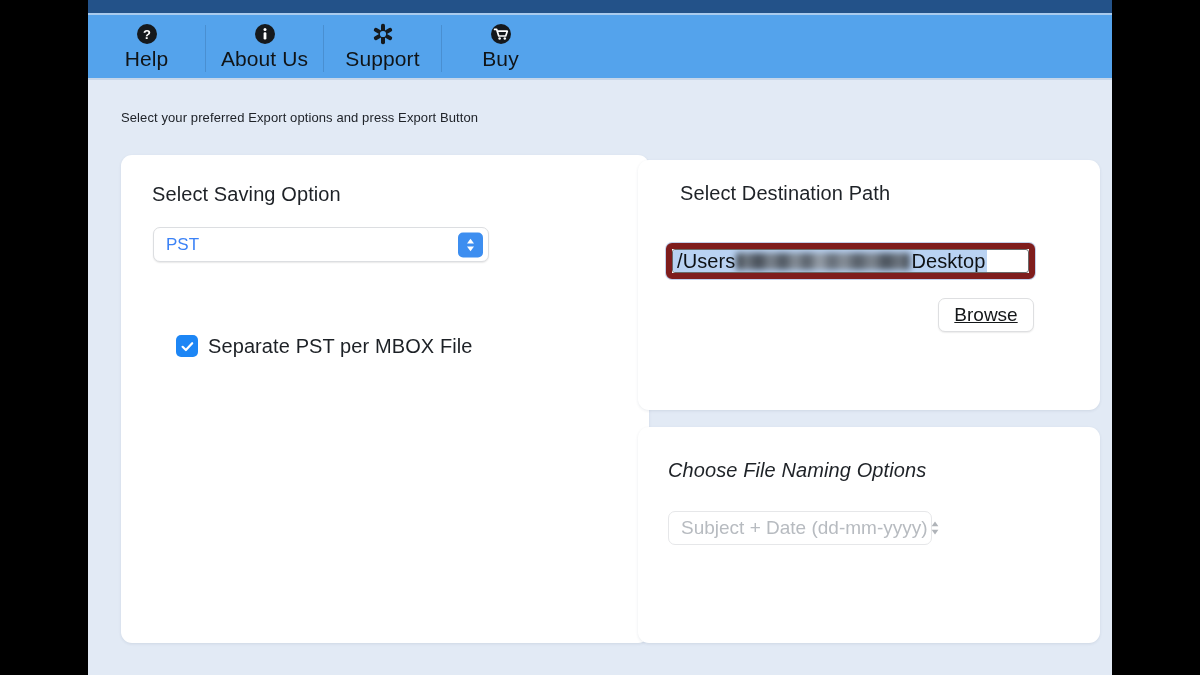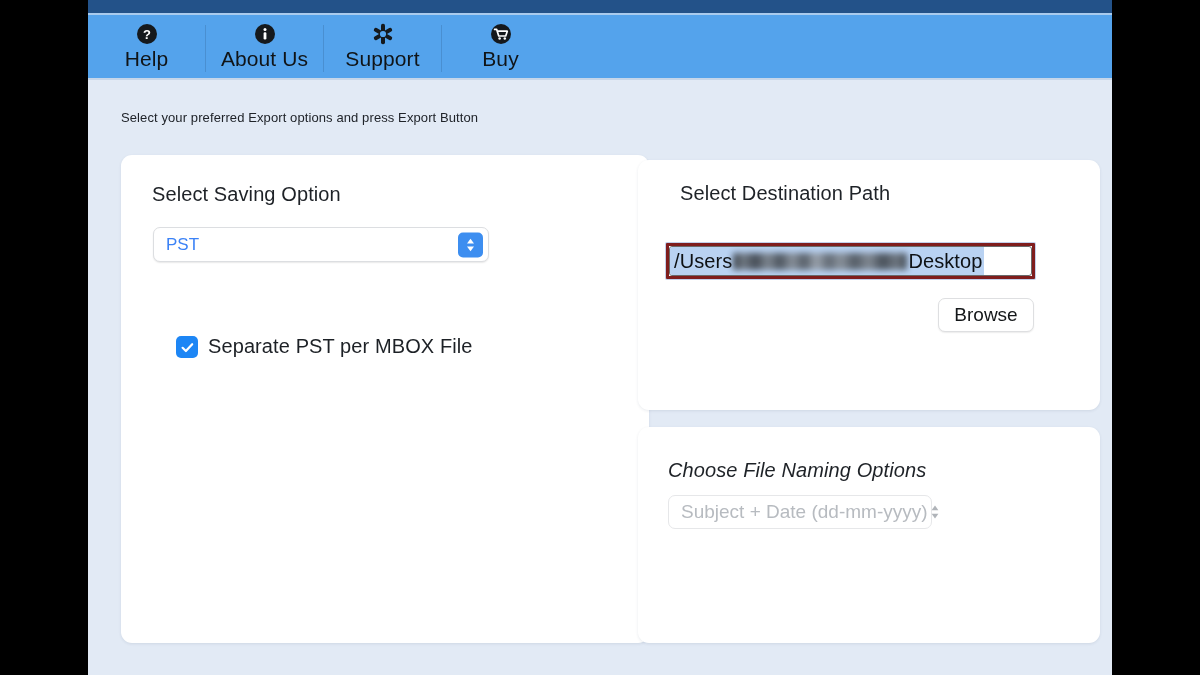--- a/index.html
+++ b/index.html
@@ -178,21 +178,21 @@
     background: #3d8ef0;
     display: flex;
     align-items: center;
     justify-content: center;
   }
 
   
   .checkbox-row {
     position: absolute;
     display: flex;
-    align-items: flex-end;
+    align-items: flex-start;
     cursor: default;
   }
   .checkbox-box {
     width: 22px;
     height: 22px;
     border-radius: 5px;
     background: #1d86f5;
     display: flex;
     align-items: center;
     justify-content: center;
@@ -203,22 +203,22 @@
     color: #1d2126;
     margin-left: 10px;
     white-space: nowrap;
     letter-spacing: .1px;
   }
 
   
   .path-field-wrap {
     position: absolute;
     box-sizing: border-box;
-    border-radius: 1px;
-    border: 3px solid #7f1d1d;
+    border-radius: 6px;
+    border: 6px solid #7f1d1d;
     background: #ffffff;
     box-shadow: 0 0 0 1px rgba(120,150,210,.45);
   }
   .path-field {
     position: absolute;
     left: 0; top: 0; right: 0; bottom: 0;
     border: 1px solid #6a6a6a;
     border-radius: 3px;
     background: #ffffff;
     overflow: hidden;
@@ -262,20 +262,21 @@
     background: #ffffff;
     border: 1px solid #dedfe1;
     border-radius: 7px;
     box-shadow: 0 1px 1.5px rgba(0,0,0,.08);
     display: flex;
     align-items: center;
     justify-content: center;
     font-size: 19px;
     color: #141719;
     cursor: default;
+    text-decoration: underline;
   }
 
   
   .mac-select-disabled {
     position: absolute;
     box-sizing: border-box;
     background: #ffffff;
     border: 1px solid #e6e7e9;
     border-radius: 7px;
     display: flex;
@@ -411,21 +412,21 @@
       </div>
 
       <div class="browse-btn" style="left:300px; top:138px; width:96px; height:34px;">Browse</div>
 
     </div>
 
     <div class="card" id="card-naming">
 
       <div class="card-title" style="left:30px; top:32px;font-style:italic;">Choose File Naming Options</div>
 
-      <div class="mac-select-disabled" style="left:30px; top:68px; width:264px; height:34px;">
+      <div class="mac-select-disabled" style="left:30px; top:84px; width:264px; height:34px;">
         <span class="sel-value">Subject + Date (dd-mm-yyyy)</span>
         <span class="stepper-gray">
           <svg width="12" height="18" viewBox="0 0 12 18">
             <path d="M6 2.4 L9.4 7.2 L2.6 7.2 Z" fill="#b0b4b9"></path>
             <path d="M6 15.6 L9.4 10.8 L2.6 10.8 Z" fill="#b0b4b9"></path>
           </svg>
         </span>
       </div>
 
     </div>

